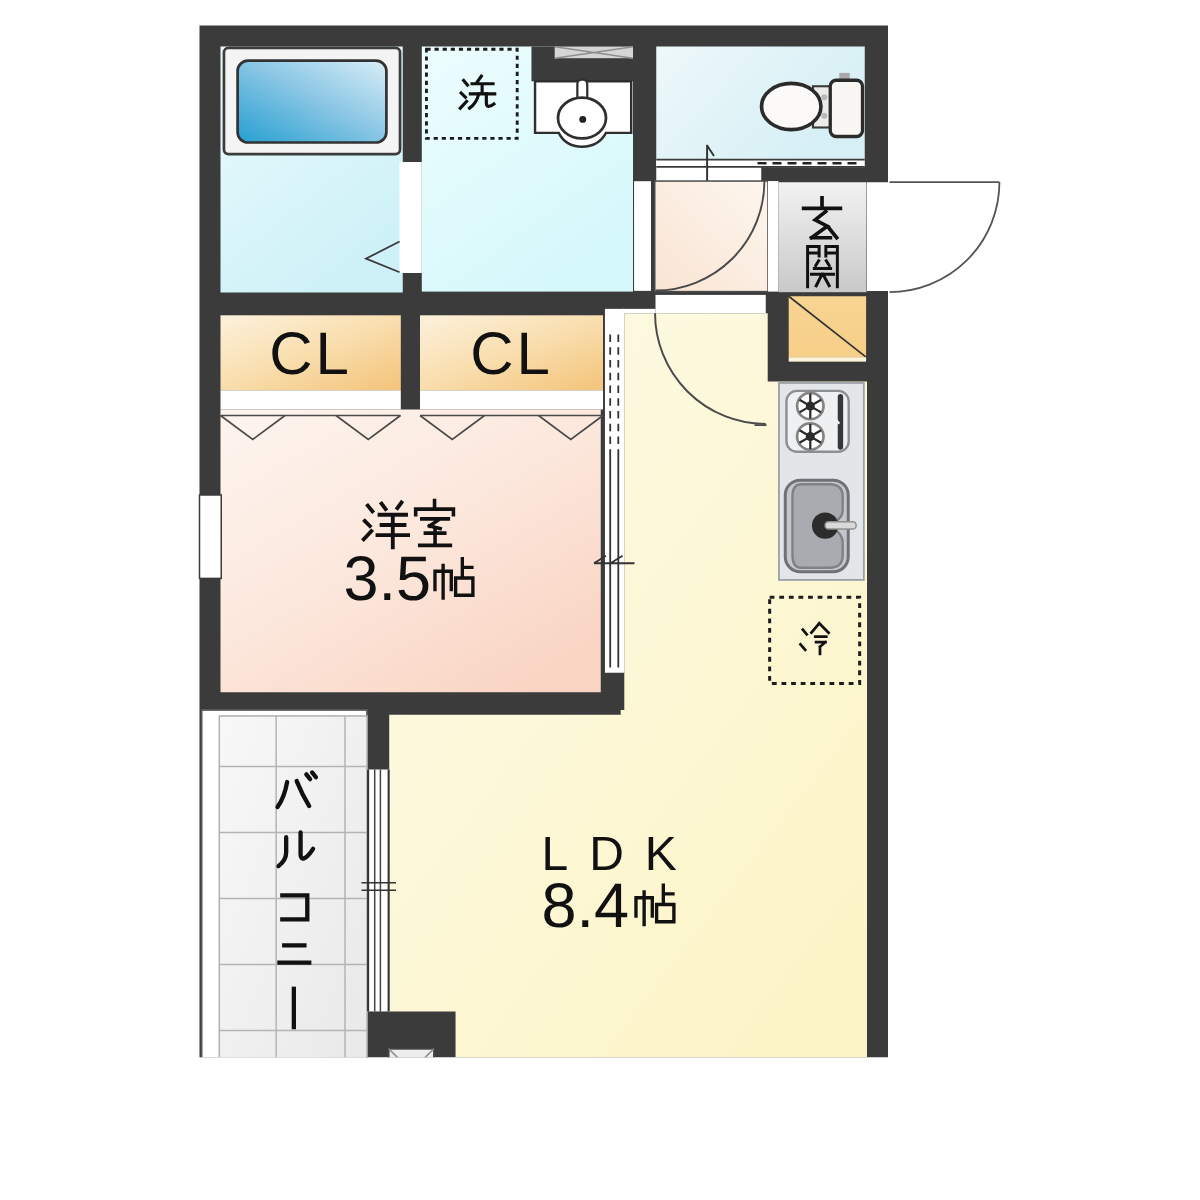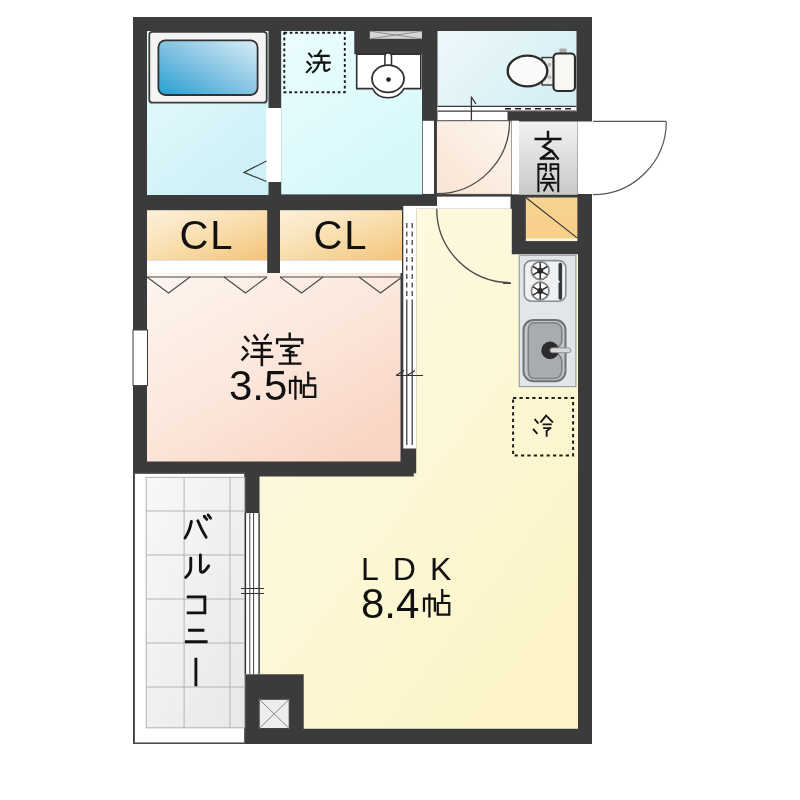--- a/index.html
+++ b/index.html
@@ -1,16 +1,16 @@
 <!DOCTYPE html>
 <html><head>
 <meta charset="utf-8">
 <style>
   html,body{margin:0;padding:0;background:#ffffff;}
-  .page{position:relative;width:800px;height:800px;background:#fff;overflow:hidden;
+  .page{position:relative;width:800px;height:705px;background:#fff;overflow:hidden;
         font-family:"Liberation Sans", sans-serif;}
   svg{position:absolute;top:0;left:0;}
   text{font-family:"Liberation Sans", sans-serif;fill:#111;}
 </style>
 </head>
 <body>
 <div class="page">
 <svg width="800" height="800" viewBox="0 0 800 800">
 <defs>
   <linearGradient id="gCyan" x1="0" y1="0" x2="0.6" y2="1">

